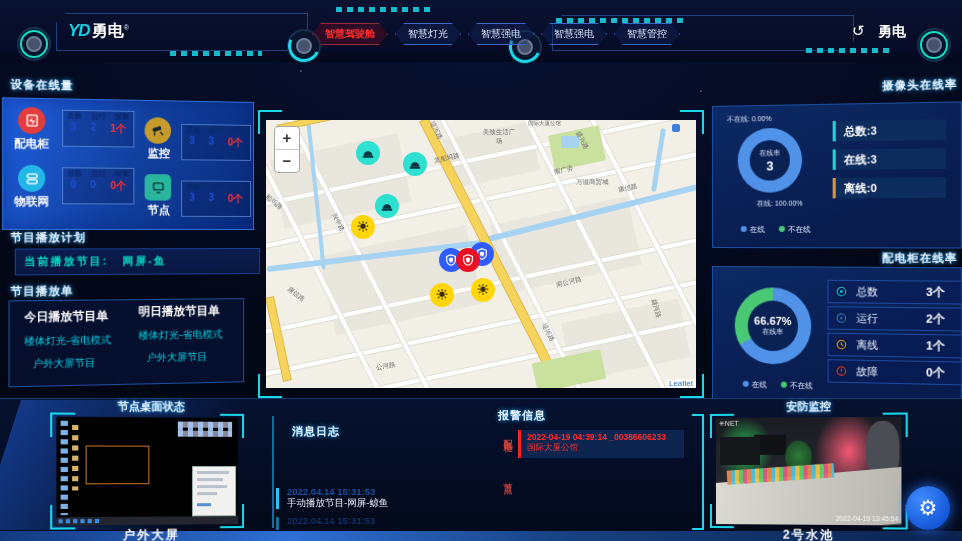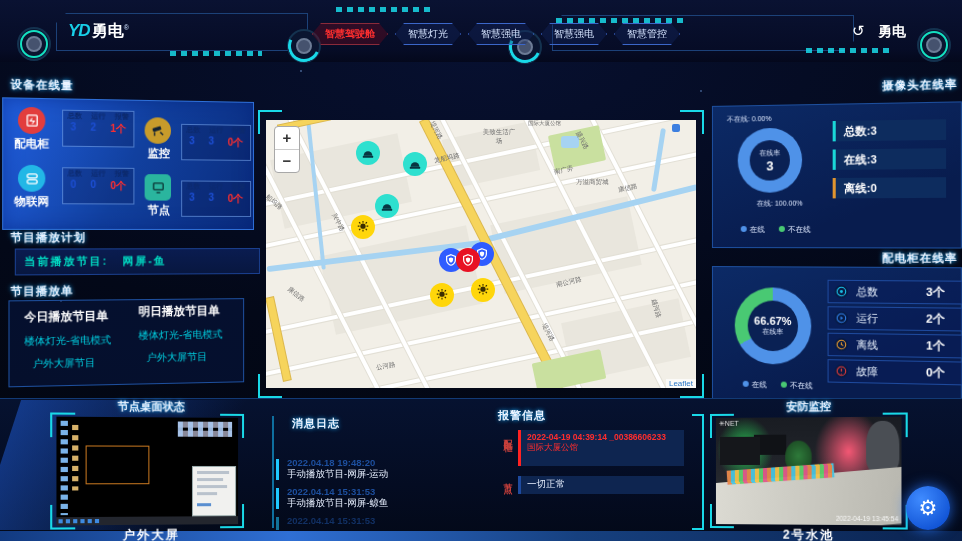--- a/index.html
+++ b/index.html
@@ -516,52 +516,44 @@
           <i style="top:18px;width:30px;"></i>
           <i style="top:25px;width:20px;"></i>
           <i style="top:36px;width:14px;background:#5a8fd0;"></i>
       </div>
       <div class="dk-task"></div>
     </div>
     <div class="caption" style="left:0;top:126px;width:196px;">户外大屏</div>
   </div>
 
   <div class="log-grp">
-    <div class="abs sec-title" style="left:24px;top:12px;">消息日志</div>
+    <div class="abs sec-title" style="left:24px;top:20px;">消息日志</div>
     <div class="log-vline"></div>
     <div class="log-list">
-      <div class="log-entry" style="top:29px;">
-        <b></b>
-          <span class="log-time">2022.04.18 19:48:20</span>
-          <span class="log-text">手动播放节目-网屏-运动</span>
-      </div>
       <div class="log-entry" style="top:58px;">
         <b></b>
           <span class="log-time">2022.04.14 15:31:53</span>
           <span class="log-text">手动播放节目-网屏-鲸鱼</span>
       </div>
       <div class="log-entry" style="top:87px;opacity:.55;">
         <b></b>
           <span class="log-time">2022.04.14 15:31:53</span>
           <span class="log-text"></span>
       </div>
     </div>
   </div>
 
   <div class="alarm-grp">
     <div class="abs sec-title" style="left:10px;top:4px;">报警信息</div>
     <div class="vlabel" style="left:13px;top:28px;">配电柜</div>
-    <div class="abar" style="top:26px;height:36px;">
+    <div class="abar" style="top:26px;height:28px;">
       <div class="l1">2022-04-19 04:39:14  _00386606233</div>
       <div class="l2">国际大厦公馆</div>
     </div>
     <div class="vlabel" style="left:13px;top:72px;">节点</div>
-    <div class="abar ok" style="top:72px;height:18px;">
-      <div class="l1">一切正常</div>
-    </div>
     <div class="rbracket"></div>
   </div>
 
   <div class="cam-grp">
     <div class="grp-title" style="left:0;top:0;width:196px;">安防监控</div>
     <div class="cframe abs" style="left:0px;top:14px;width:194px;height:114px;">
         <span class="tl"></span>
         <span class="tr"></span>
         <span class="bl"></span>
         <span class="br"></span>

